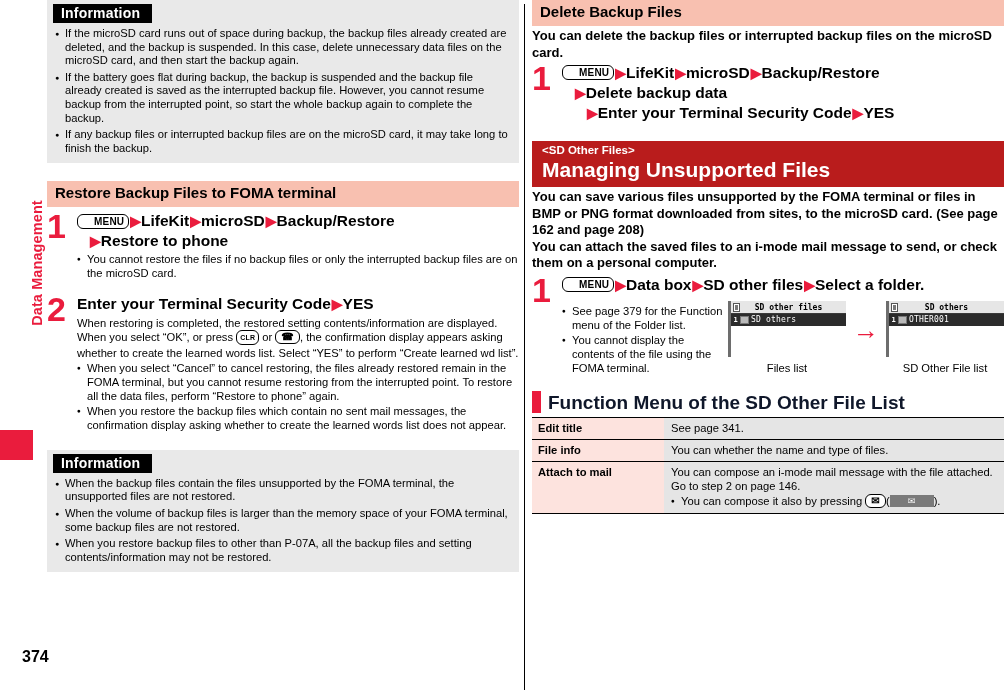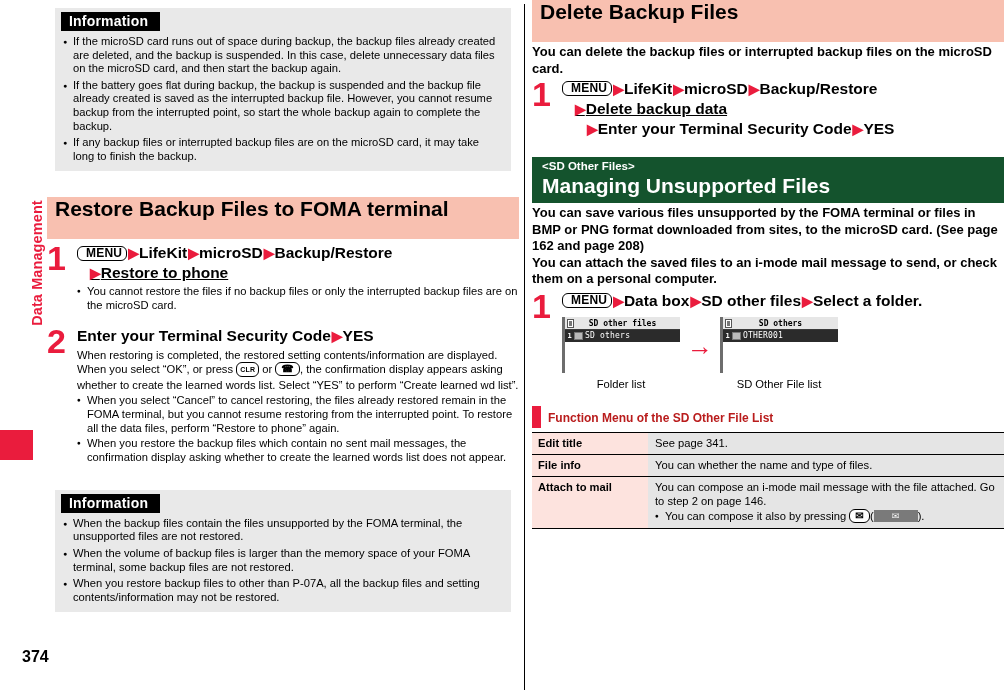--- a/index.html
+++ b/index.html
@@ -52,21 +52,21 @@
   }
   #col-divider {
     position:absolute; left:524px; top:4px; width:1px; height:686px;
     background:#000;
   }
 
   
   .info-box {
     background:#e9e9e9;
     padding:4px 0 8px 0;
-    margin:8px;
+    margin:0;
   }
   .info-title {
     display:inline-block;
     background:#000;
     color:#fff;
     font-size:14px;
     font-weight:bold;
     padding:1px 12px 2px 8px;
     margin:0 0 1px 6px;
     letter-spacing:0.2px;
@@ -84,28 +84,28 @@
     content:"\25CF";
     position:absolute;
     left:8px; top:0;
     font-size:7px;
     line-height:14px;
   }
 
   
   .bar-pink {
     background:#f8c0b0;
-    font-size:21px;
+    font-size:15px;
     font-weight:bold;
     color:#000;
-    padding:2px 8px 21px 8px;
+    padding:2px 8px 5px 8px;
     line-height:19px;
   }
   .bar-red {
-    background:#14532d;
+    background:#b91c1c;
     color:#fff;
     padding:2px 10px 5px 10px;
   }
   .bar-red .sub {
     font-size:11.5px; font-weight:bold; line-height:14px; display:block;
   }
   .bar-red .main {
     font-size:21px; font-weight:bold; line-height:25px; display:block;
   }
 
@@ -113,34 +113,34 @@
   .step { position:relative; padding-left:30px; margin-top:4px; }
   .step-num {
     position:absolute; left:0; top:-2px;
     font-size:34px; line-height:34px;
     font-weight:bold; color:#ea1c3d;
     font-family:"Liberation Sans", sans-serif;
   }
   .step-head {
     font-size:15.5px; font-weight:bold; line-height:20px;
   }
-  .step-head .ind { display:block; padding-left:12px;text-decoration:underline; }
+  .step-head .ind { display:block; padding-left:12px; }
   .step-head .ind2 { display:block; padding-left:24px; }
   .arrow {
     color:#ea1c3d; font-size:14px; font-weight:bold;
     letter-spacing:-1px; padding:0 1px;
   }
   .key {
     display:inline-block;
     border:1.6px solid #000;
     border-radius:6px;
-    font-size:12px;
+    font-size:10px;
     font-weight:bold;
     line-height:9px;
-    padding:2px 4px 2px 8px;
+    padding:2px 4px 2px 16px;
     vertical-align:middle;
     position:relative; top:-1px;
     background:#fff;
     letter-spacing:0.2px;
   }
   .key.small { font-size:7px; padding:2px 3px; }
   .key.glyph { font-size:10px; padding:0px 5px 1px 5px; line-height:11px; }
   .softkey {
     display:inline-block;
     width:44px; height:12px;
@@ -247,37 +247,37 @@
   .fn-head {
     position:relative;
     padding:2px 0 4px 16px;
     margin-top:6px;
   }
   .fn-head .redblk {
     position:absolute; left:0; top:0; width:9px; height:22px;
     background:#ea1c3d;
   }
   .fn-head .txt {
-    color:#b91c1c; font-size:12px; font-weight:bold; line-height:20px;
+    color:#0f172a; font-size:19px; font-weight:bold; line-height:20px;
   }
   table.fn {
     width:100%;
     border-collapse:collapse;
     table-layout:fixed;
   }
   table.fn td {
     border-top:1.5px solid #000;
     vertical-align:top;
     padding:3px 4px 4px 4px;
     font-size:11.2px;
     line-height:14px;
   }
   table.fn tr:last-child td { border-bottom:1.5px solid #000; }
   table.fn td.k {
-    width:116px;
+    width:132px;
     background:#fde3de;
     font-weight:bold;
     padding-left:6px;
   }
   table.fn td.v { background:#e5e5e5; padding-left:7px; }
   table.fn td.v .sub-bullets { margin:0; padding:0; list-style:none; }
   table.fn td.v .sub-bullets li {
     position:relative; padding-left:10px; margin-top:1px;
   }
   table.fn td.v .sub-bullets li::before {
@@ -380,36 +380,42 @@
   <div class="lead">You can save various files unsupported by the FOMA terminal or files in BMP or PNG format downloaded from sites, to the microSD card. (See page 162 and page 208)</div>
   <div class="lead" style="margin-top:0;">You can attach the saved files to an i-mode mail message to send, or check them on a personal computer.</div>
 
   <div class="step" style="margin-top:3px;">
     <div class="step-num">1</div>
     <div class="step-head">
       <span class="key">MENU</span><span class="arrow">▶</span><span>Data box</span><span class="arrow">▶</span><span>SD other files</span><span class="arrow">▶</span><span>Select a folder.</span>
     </div>
 
     <div class="screens">
+      <div class="screens-left">
+        <ul class="bullets">
+          <li>See page 379 for the Function menu of the Folder list.</li>
+          <li>You cannot display the contents of the file using the FOMA terminal.</li>
+        </ul>
+      </div>
       <div class="screens-right">
 
         <div class="phone-wrap">
           <div class="phone">
             <div class="phone-title">
               <span class="tico"></span>
               <span>SD other files</span>
             </div>
             <div class="phone-row">
               <span class="idx">1</span>
               <span class="fico"></span>
               <span class="nm">SD others</span>
             </div>
             <div class="phone-body"></div>
           </div>
-          <div class="phone-cap">Folder list</div>
+          <div class="phone-cap">Files list</div>
         </div>
 
         <div class="big-arrow">→</div>
 
         <div class="phone-wrap">
           <div class="phone">
             <div class="phone-title">
               <span class="tico"></span>
               <span>SD others</span>
             </div>

